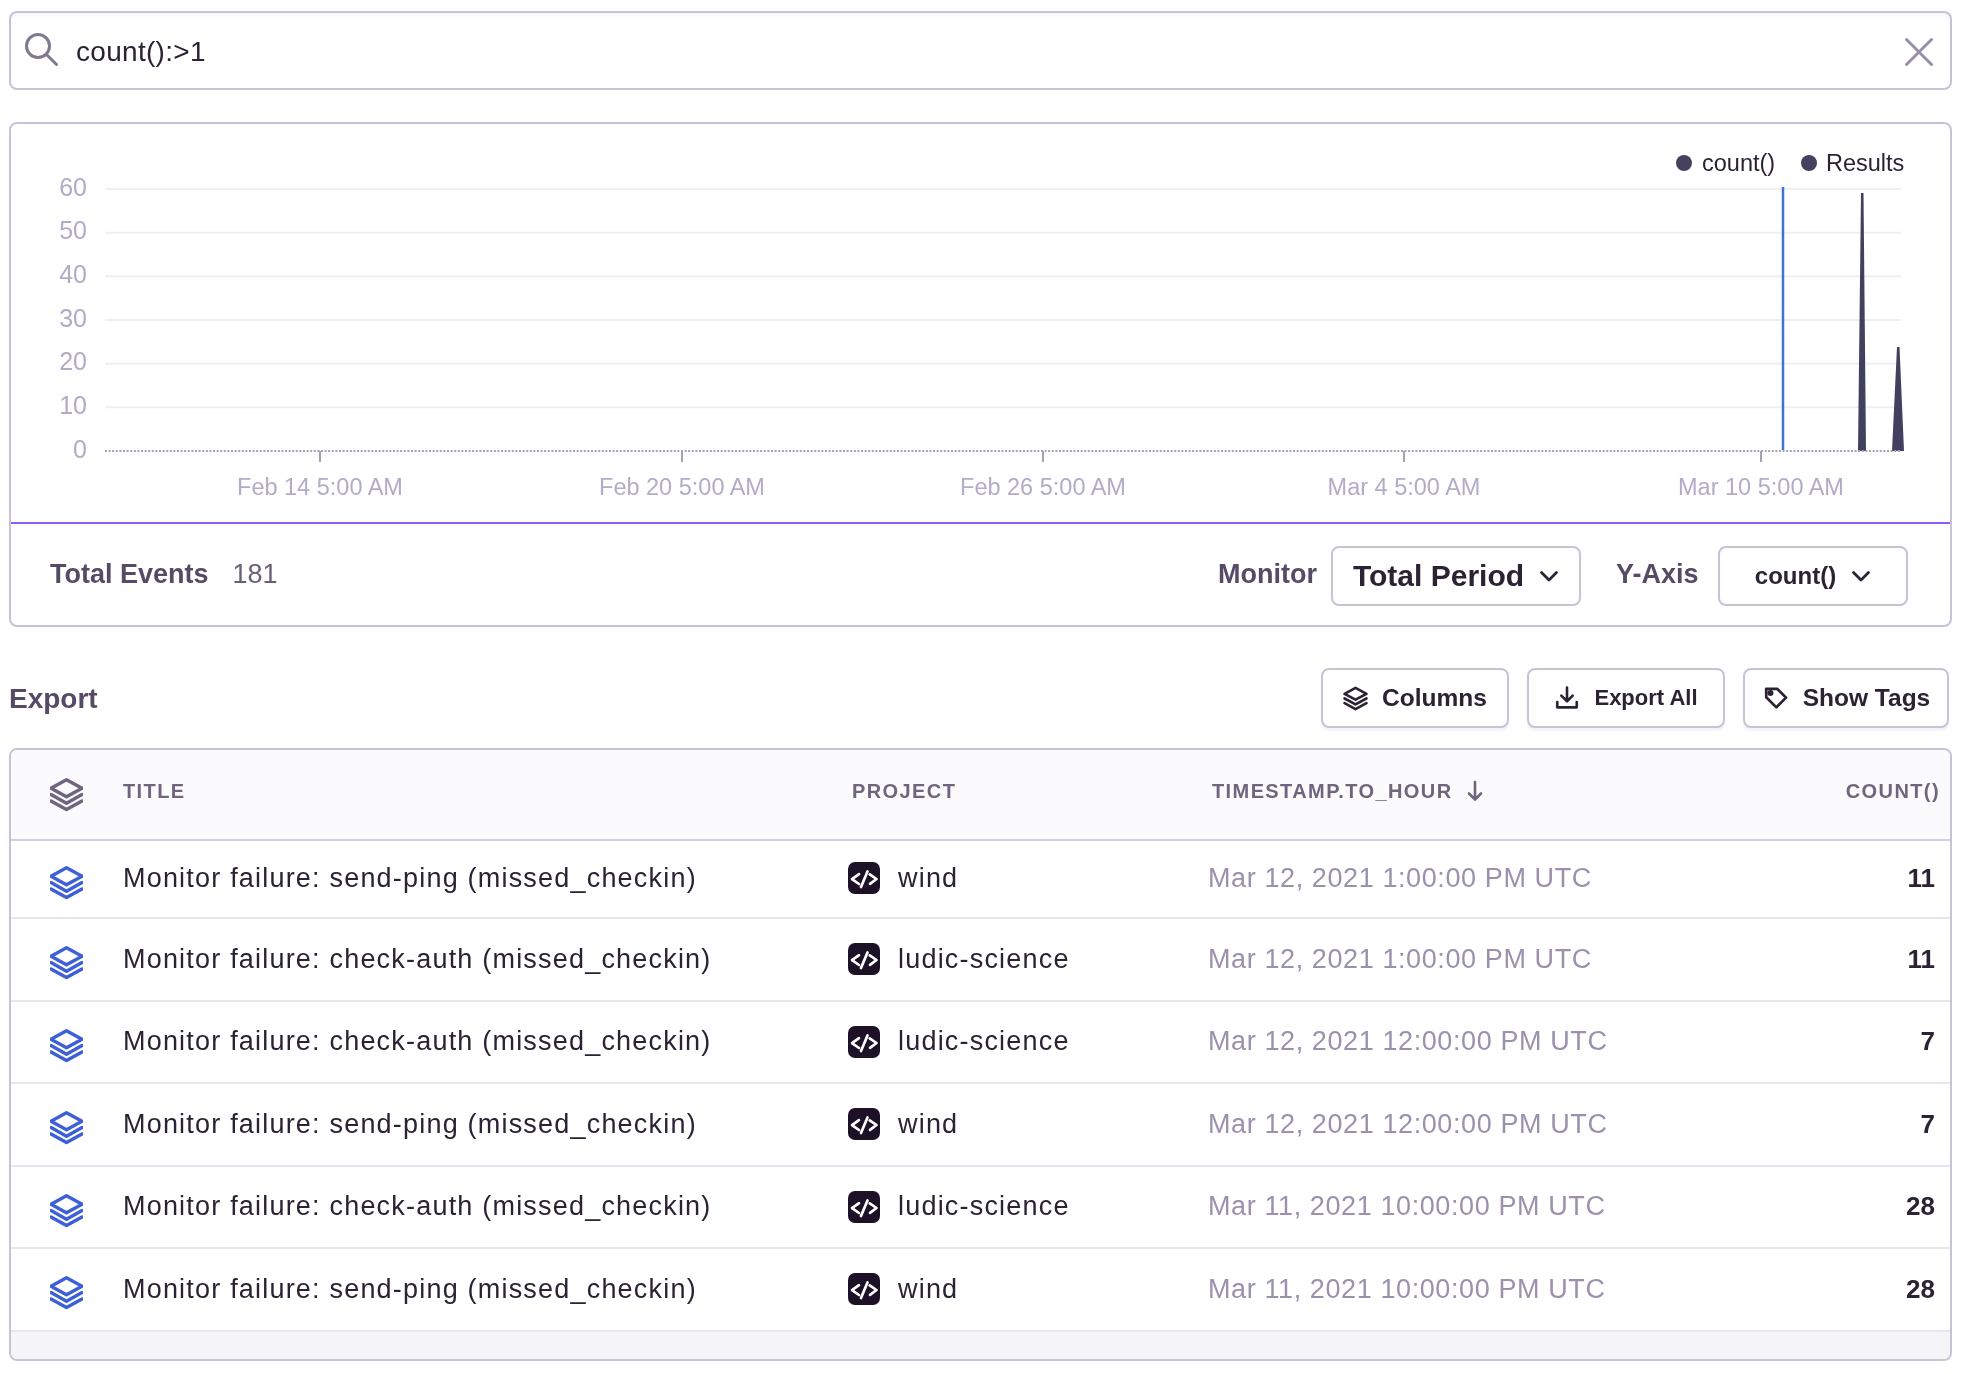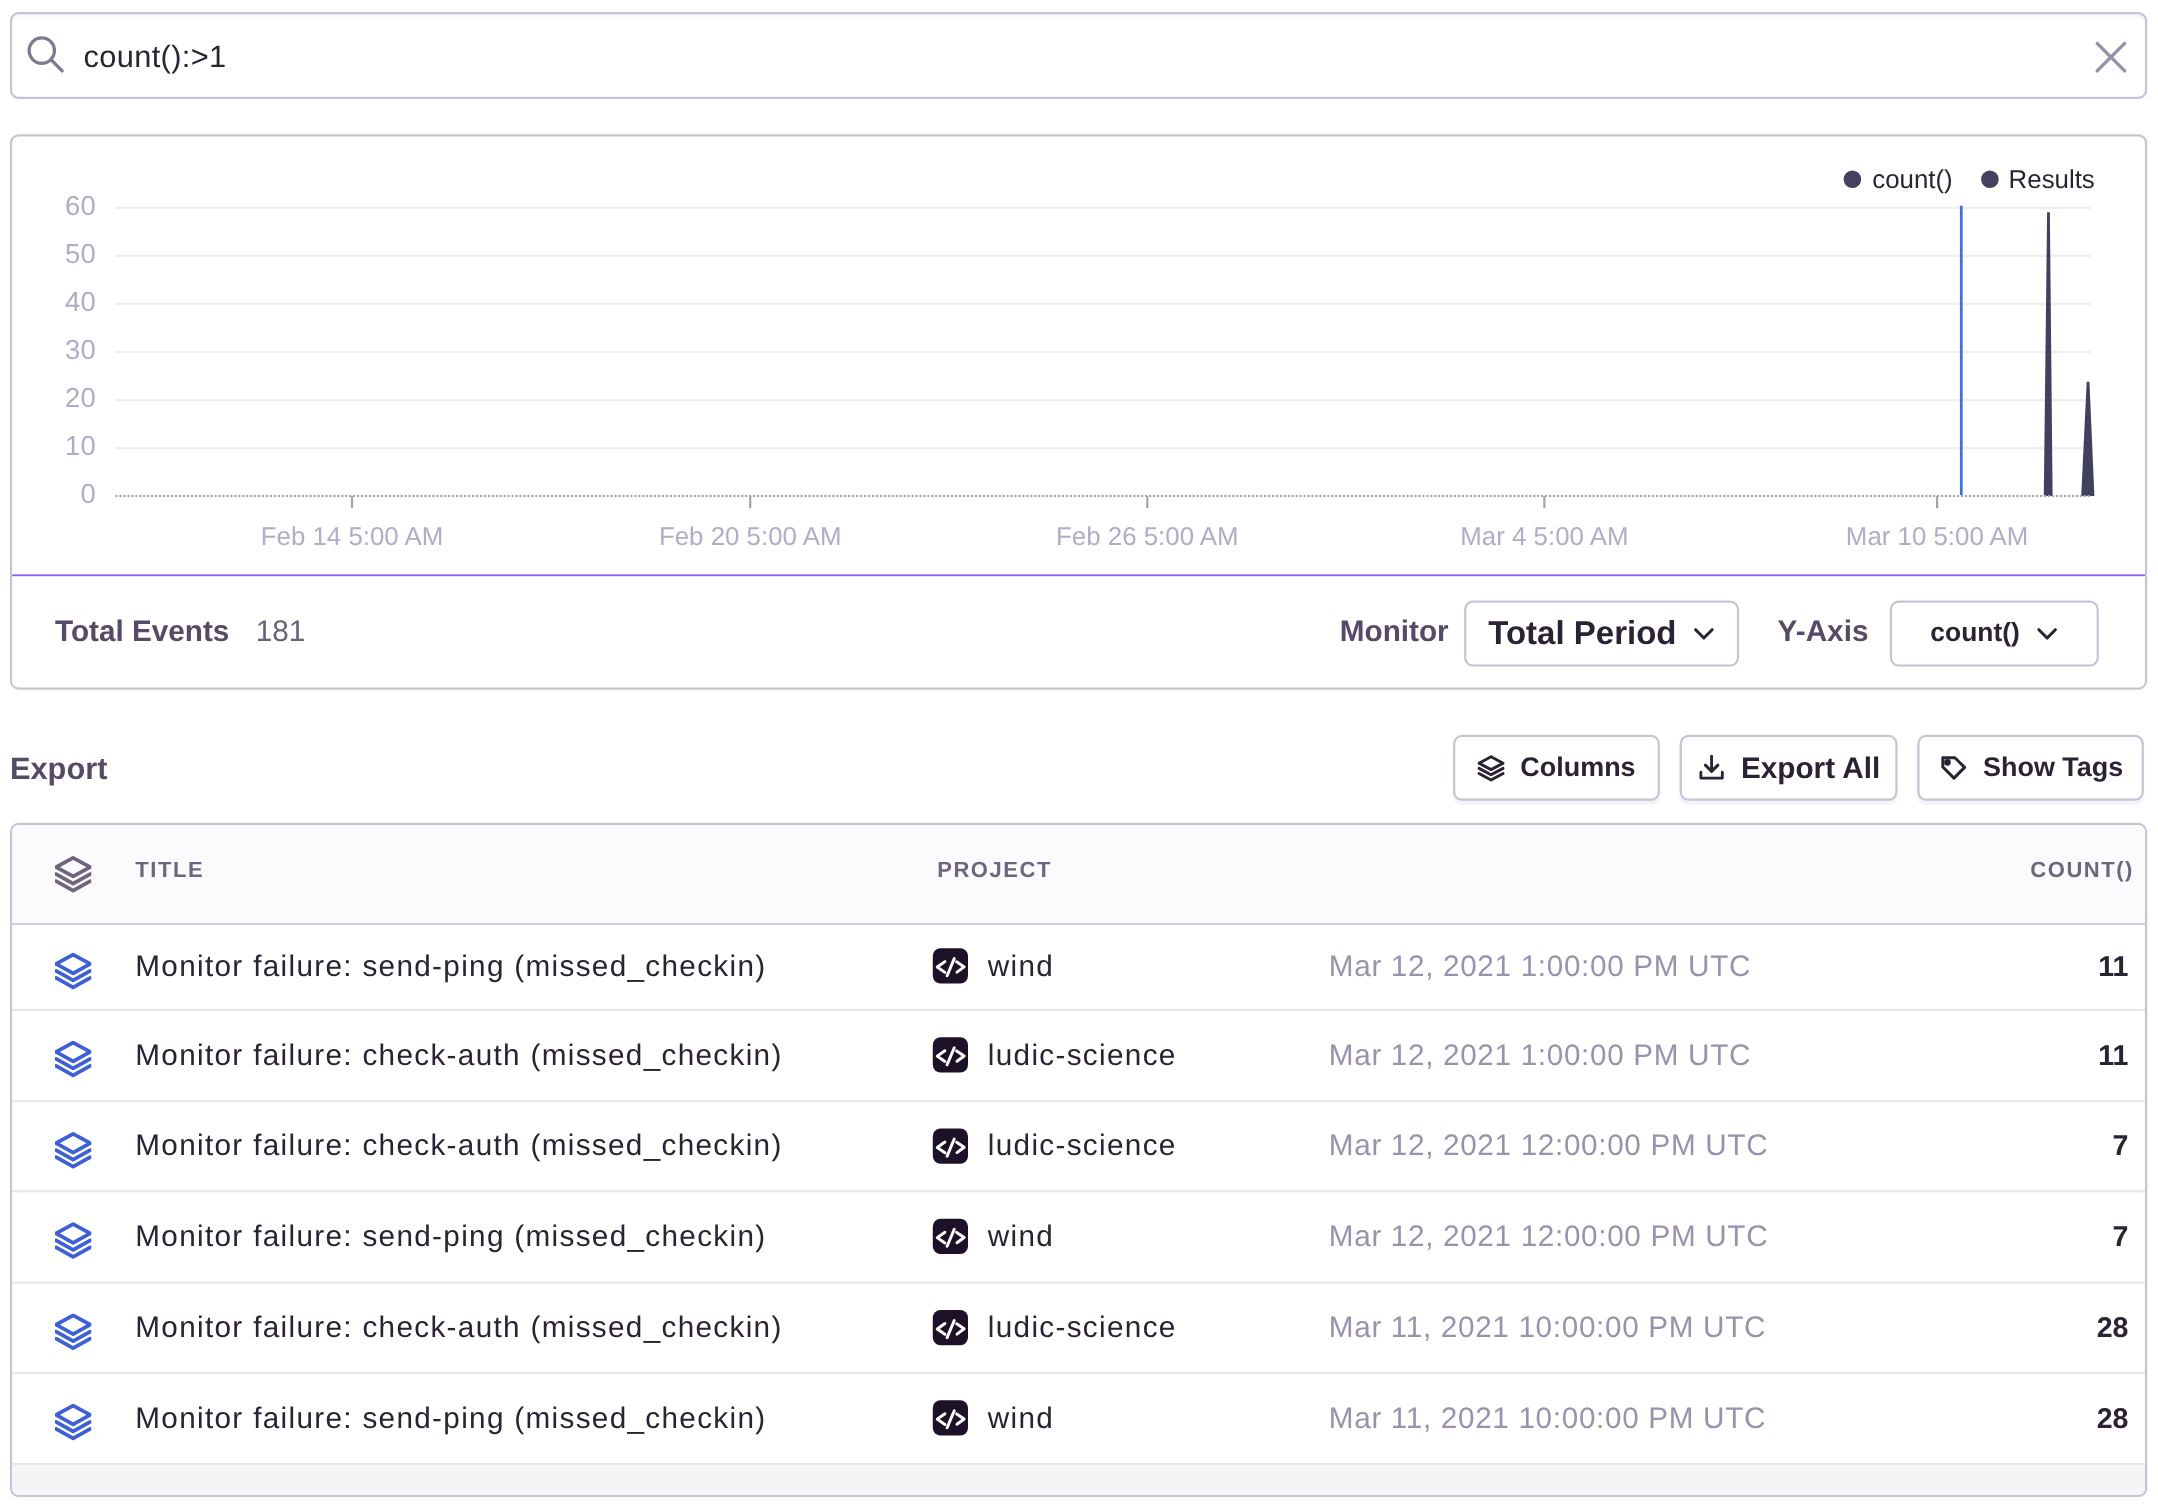--- a/index.html
+++ b/index.html
@@ -98,21 +98,21 @@
 <div class="abs" style="left:9px; top:683px; font-size:28px; font-weight:bold; color:#564a66;">Export</div>
 
 <div class="btn" style="left:1321px; top:668px; width:188px; height:60px; font-size:24.5px;">
   <svg width="25" height="25" viewBox="0 0 32 32" style="margin-right:14px;">
     <path d="M16 2.5 L30 10 L16 17.5 L2 10 Z" fill="none" stroke="#2b2233" stroke-width="3.4" stroke-linejoin="round"></path>
     <path d="M2 16 L16 23.5 L30 16" fill="none" stroke="#2b2233" stroke-width="3.4" stroke-linejoin="round" stroke-linecap="round"></path>
     <path d="M2 22 L16 29.5 L30 22" fill="none" stroke="#2b2233" stroke-width="3.4" stroke-linejoin="round" stroke-linecap="round"></path>
   </svg>
   Columns
 </div>
-<div class="btn" style="left:1527px; top:668px; width:198px; height:60px; font-size:27px;">
+<div class="btn" style="left:1527px; top:668px; width:198px; height:60px; font-size:22px;">
   <svg width="26" height="26" viewBox="0 0 32 32" style="margin-right:14px;">
     <path d="M16 3 L16 19 M9 13 L16 20 L23 13" fill="none" stroke="#2b2233" stroke-width="3.2" stroke-linecap="round" stroke-linejoin="round"></path>
     <path d="M4 21 L4 27.5 L28 27.5 L28 21" fill="none" stroke="#2b2233" stroke-width="3.2" stroke-linecap="round" stroke-linejoin="round"></path>
   </svg>
   Export All
 </div>
 <div class="btn" style="left:1743px; top:668px; width:206px; height:60px; font-size:24.5px;">
   <svg width="27" height="27" viewBox="0 0 32 32" style="margin-right:14px;">
     <path d="M5 4.5 L18 4.5 L28.5 15 L17 26.5 L5 14.5 Z" fill="none" stroke="#2b2233" stroke-width="3.2" stroke-linejoin="round"></path>
     <circle cx="10" cy="9.5" r="3.6" fill="#2b2233"></circle>
@@ -123,20 +123,25 @@
 <div class="panel" style="top:748px; height:613px; overflow:hidden;">
 
   <div class="abs" style="left:0; top:0; width:1939px; height:91px; background:#fbfafc; border-bottom:2px solid #d4cede; color:#70657f; font-weight:bold; font-size:20px;">
     <svg class="abs" style="left:39px; top:28px;" width="33" height="34" viewBox="0 0 33 34">
       <path d="M16.5 1.8 L32 10.3 L16.5 18.8 L1 10.3 Z" fill="none" stroke="#70657f" stroke-width="3.4" stroke-linejoin="round"></path>
       <path d="M1 16.6 L16.5 25.2 L32 16.6" fill="none" stroke="#70657f" stroke-width="3.4" stroke-linejoin="round" stroke-linecap="round"></path>
       <path d="M1 23 L16.5 31.6 L32 23" fill="none" stroke="#70657f" stroke-width="3.4" stroke-linejoin="round" stroke-linecap="round"></path>
     </svg>
     <div class="abs" style="left:112px; top:11px; height:60px; display:flex; align-items:center; letter-spacing:1.4px;">TITLE</div>
     <div class="abs" style="left:841px; top:11px; height:60px; display:flex; align-items:center; letter-spacing:1.4px;">PROJECT</div>
+    <div class="abs" style="left:1201px; top:11px; height:60px; display:flex; align-items:center; letter-spacing:1.4px;">TIMESTAMP.TO_HOUR
+      <svg width="20" height="24" viewBox="0 0 20 24" style="margin-left:12px;">
+          <path d="M10 3 L10 20 M4 14.5 L10 20.5 L16 14.5" fill="none" stroke="#70657f" stroke-width="2.6" stroke-linecap="round" stroke-linejoin="round"></path>
+        </svg>
+    </div>
     <div class="abs" style="right:10px; top:11px; height:60px; display:flex; align-items:center; letter-spacing:1.4px;">COUNT()</div>
   </div>
 
 <div class="abs" style="left:0; top:89px; width:1939px; height:80px; border-bottom:2px solid #e8e5ee;">
       <svg class="abs" style="left:39px; top:27px;" width="33" height="34" viewBox="0 0 33 34">
       <path d="M16.5 1.8 L32 10.3 L16.5 18.8 L1 10.3 Z" fill="none" stroke="#3e60d6" stroke-width="3.4" stroke-linejoin="round"></path>
       <path d="M1 16.6 L16.5 25.2 L32 16.6" fill="none" stroke="#3e60d6" stroke-width="3.4" stroke-linejoin="round" stroke-linecap="round"></path>
       <path d="M1 23 L16.5 31.6 L32 23" fill="none" stroke="#3e60d6" stroke-width="3.4" stroke-linejoin="round" stroke-linecap="round"></path>
     </svg>
       <div class="abs" style="left:112px; top:0; height:100%; display:flex; align-items:center; font-size:27px; letter-spacing:1.2px; color:#2b2233;">Monitor failure: send-ping (missed_checkin)</div>

